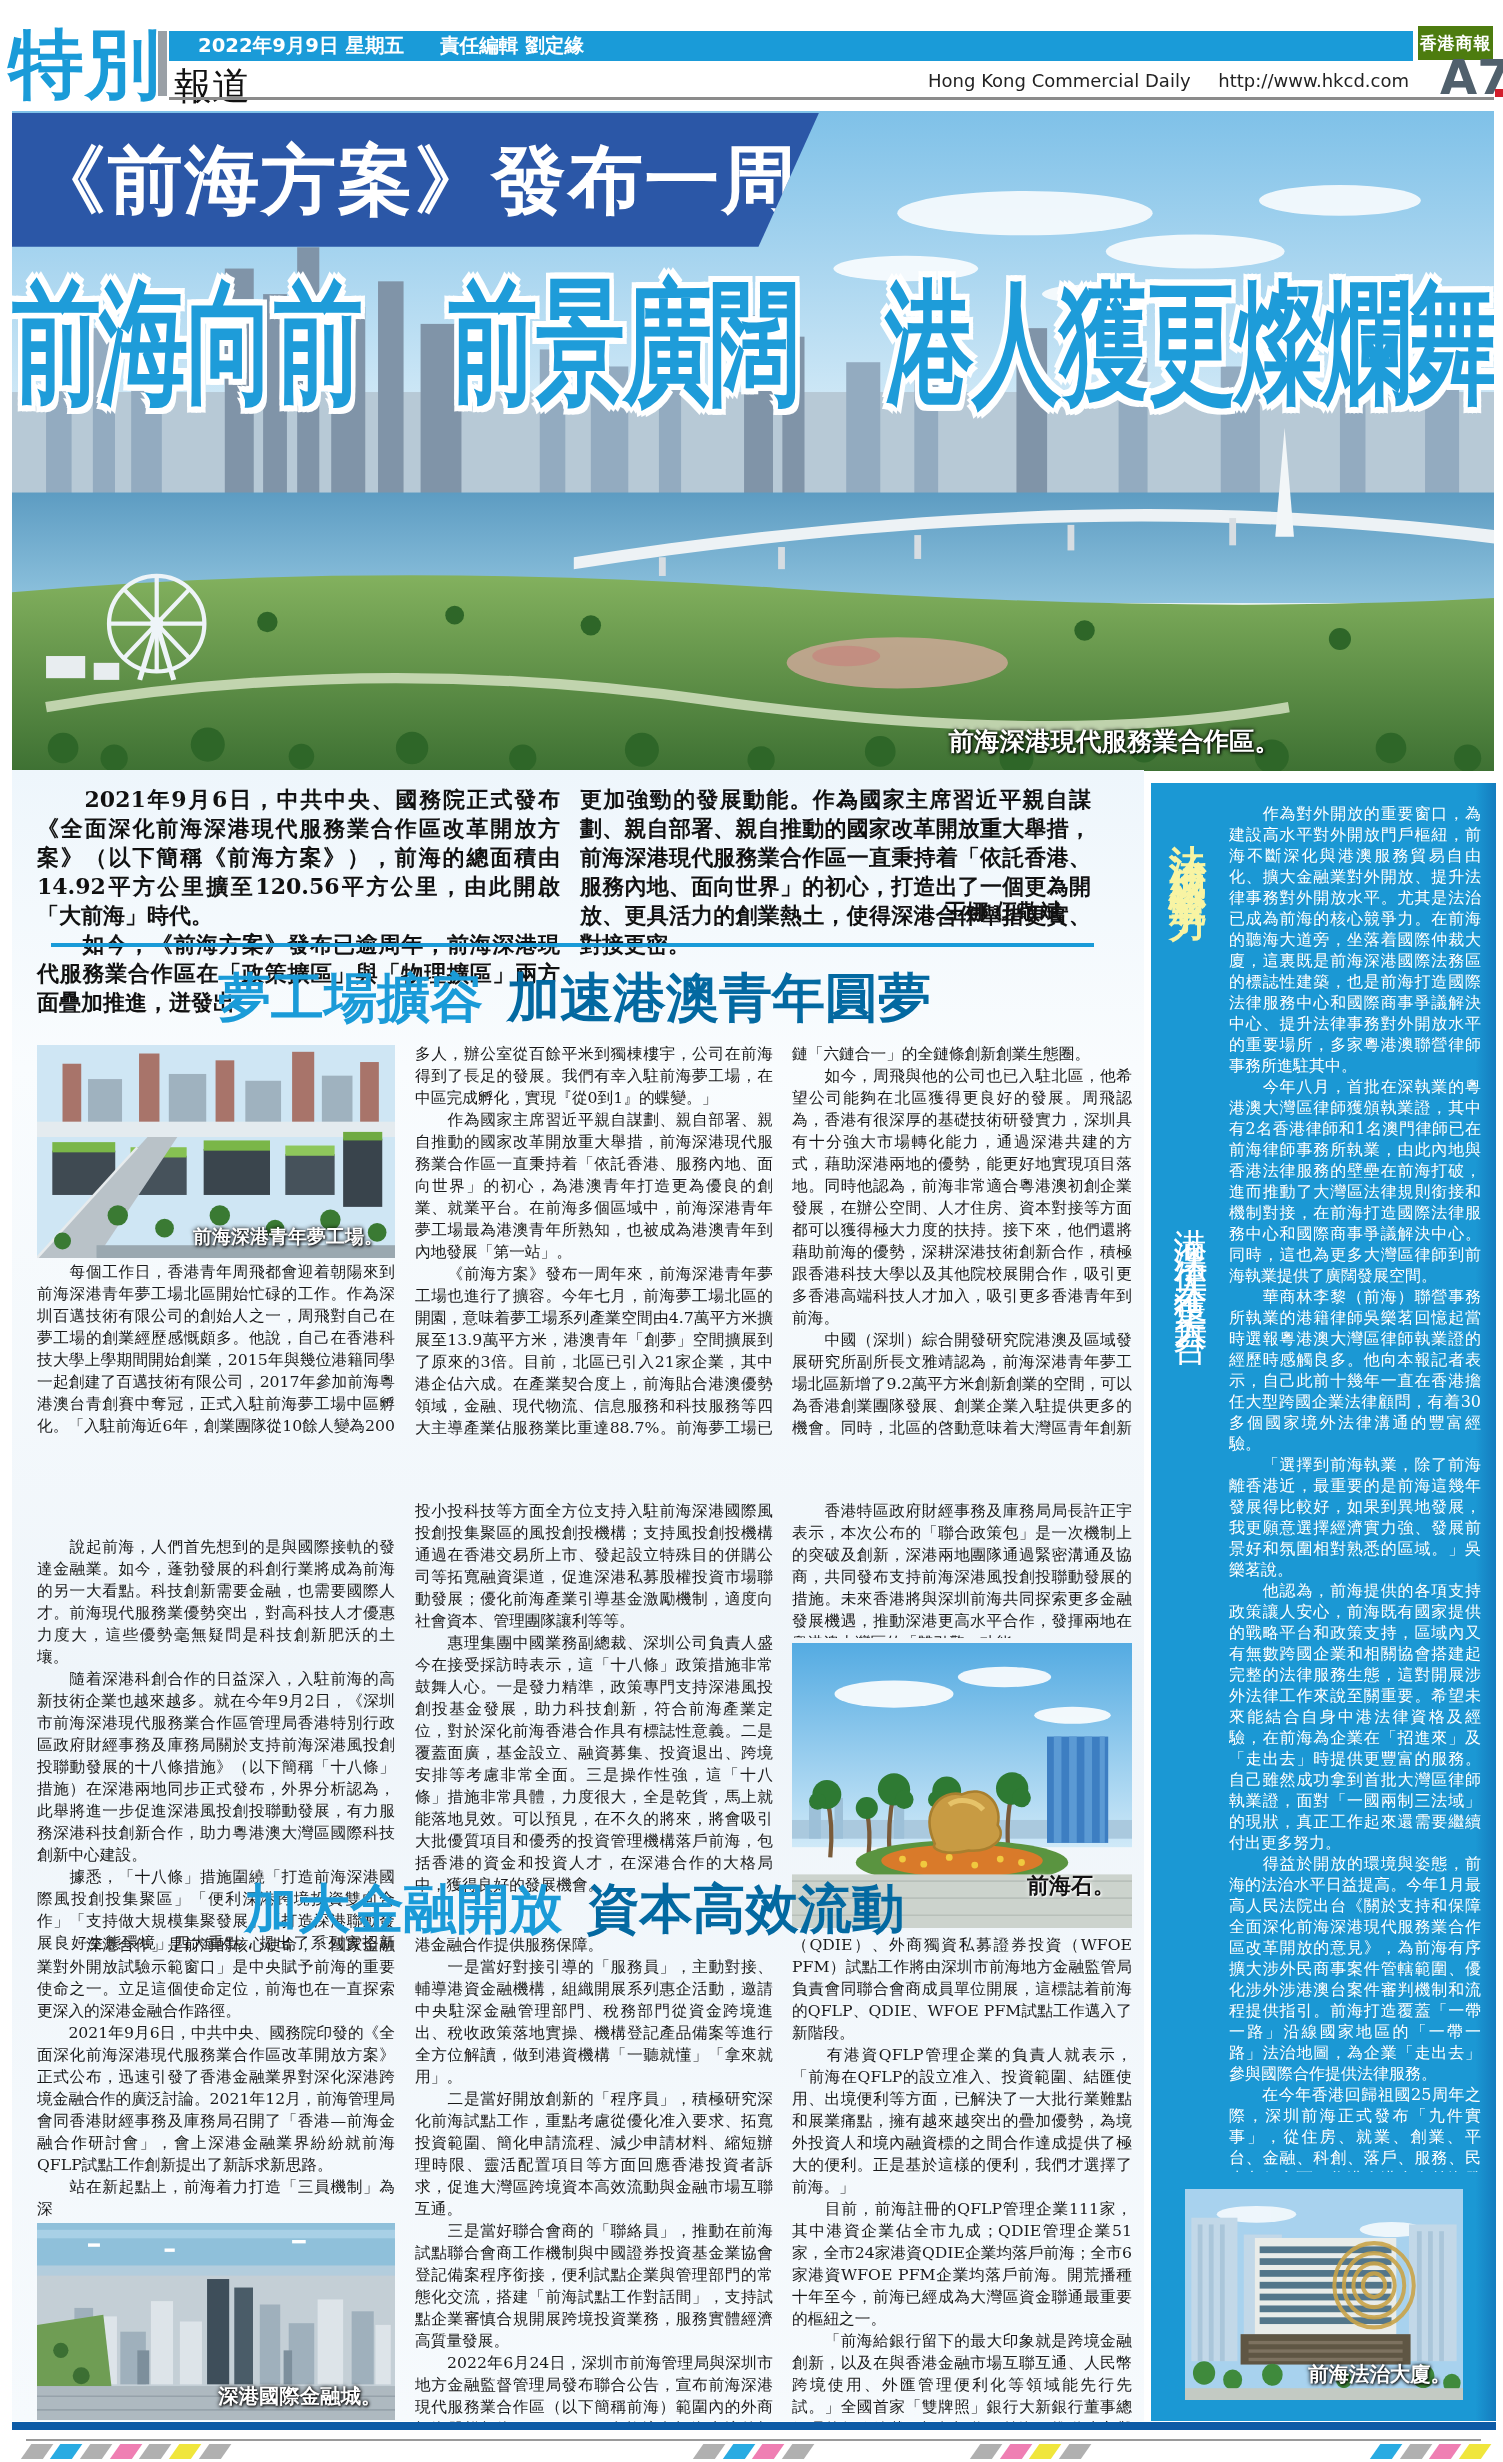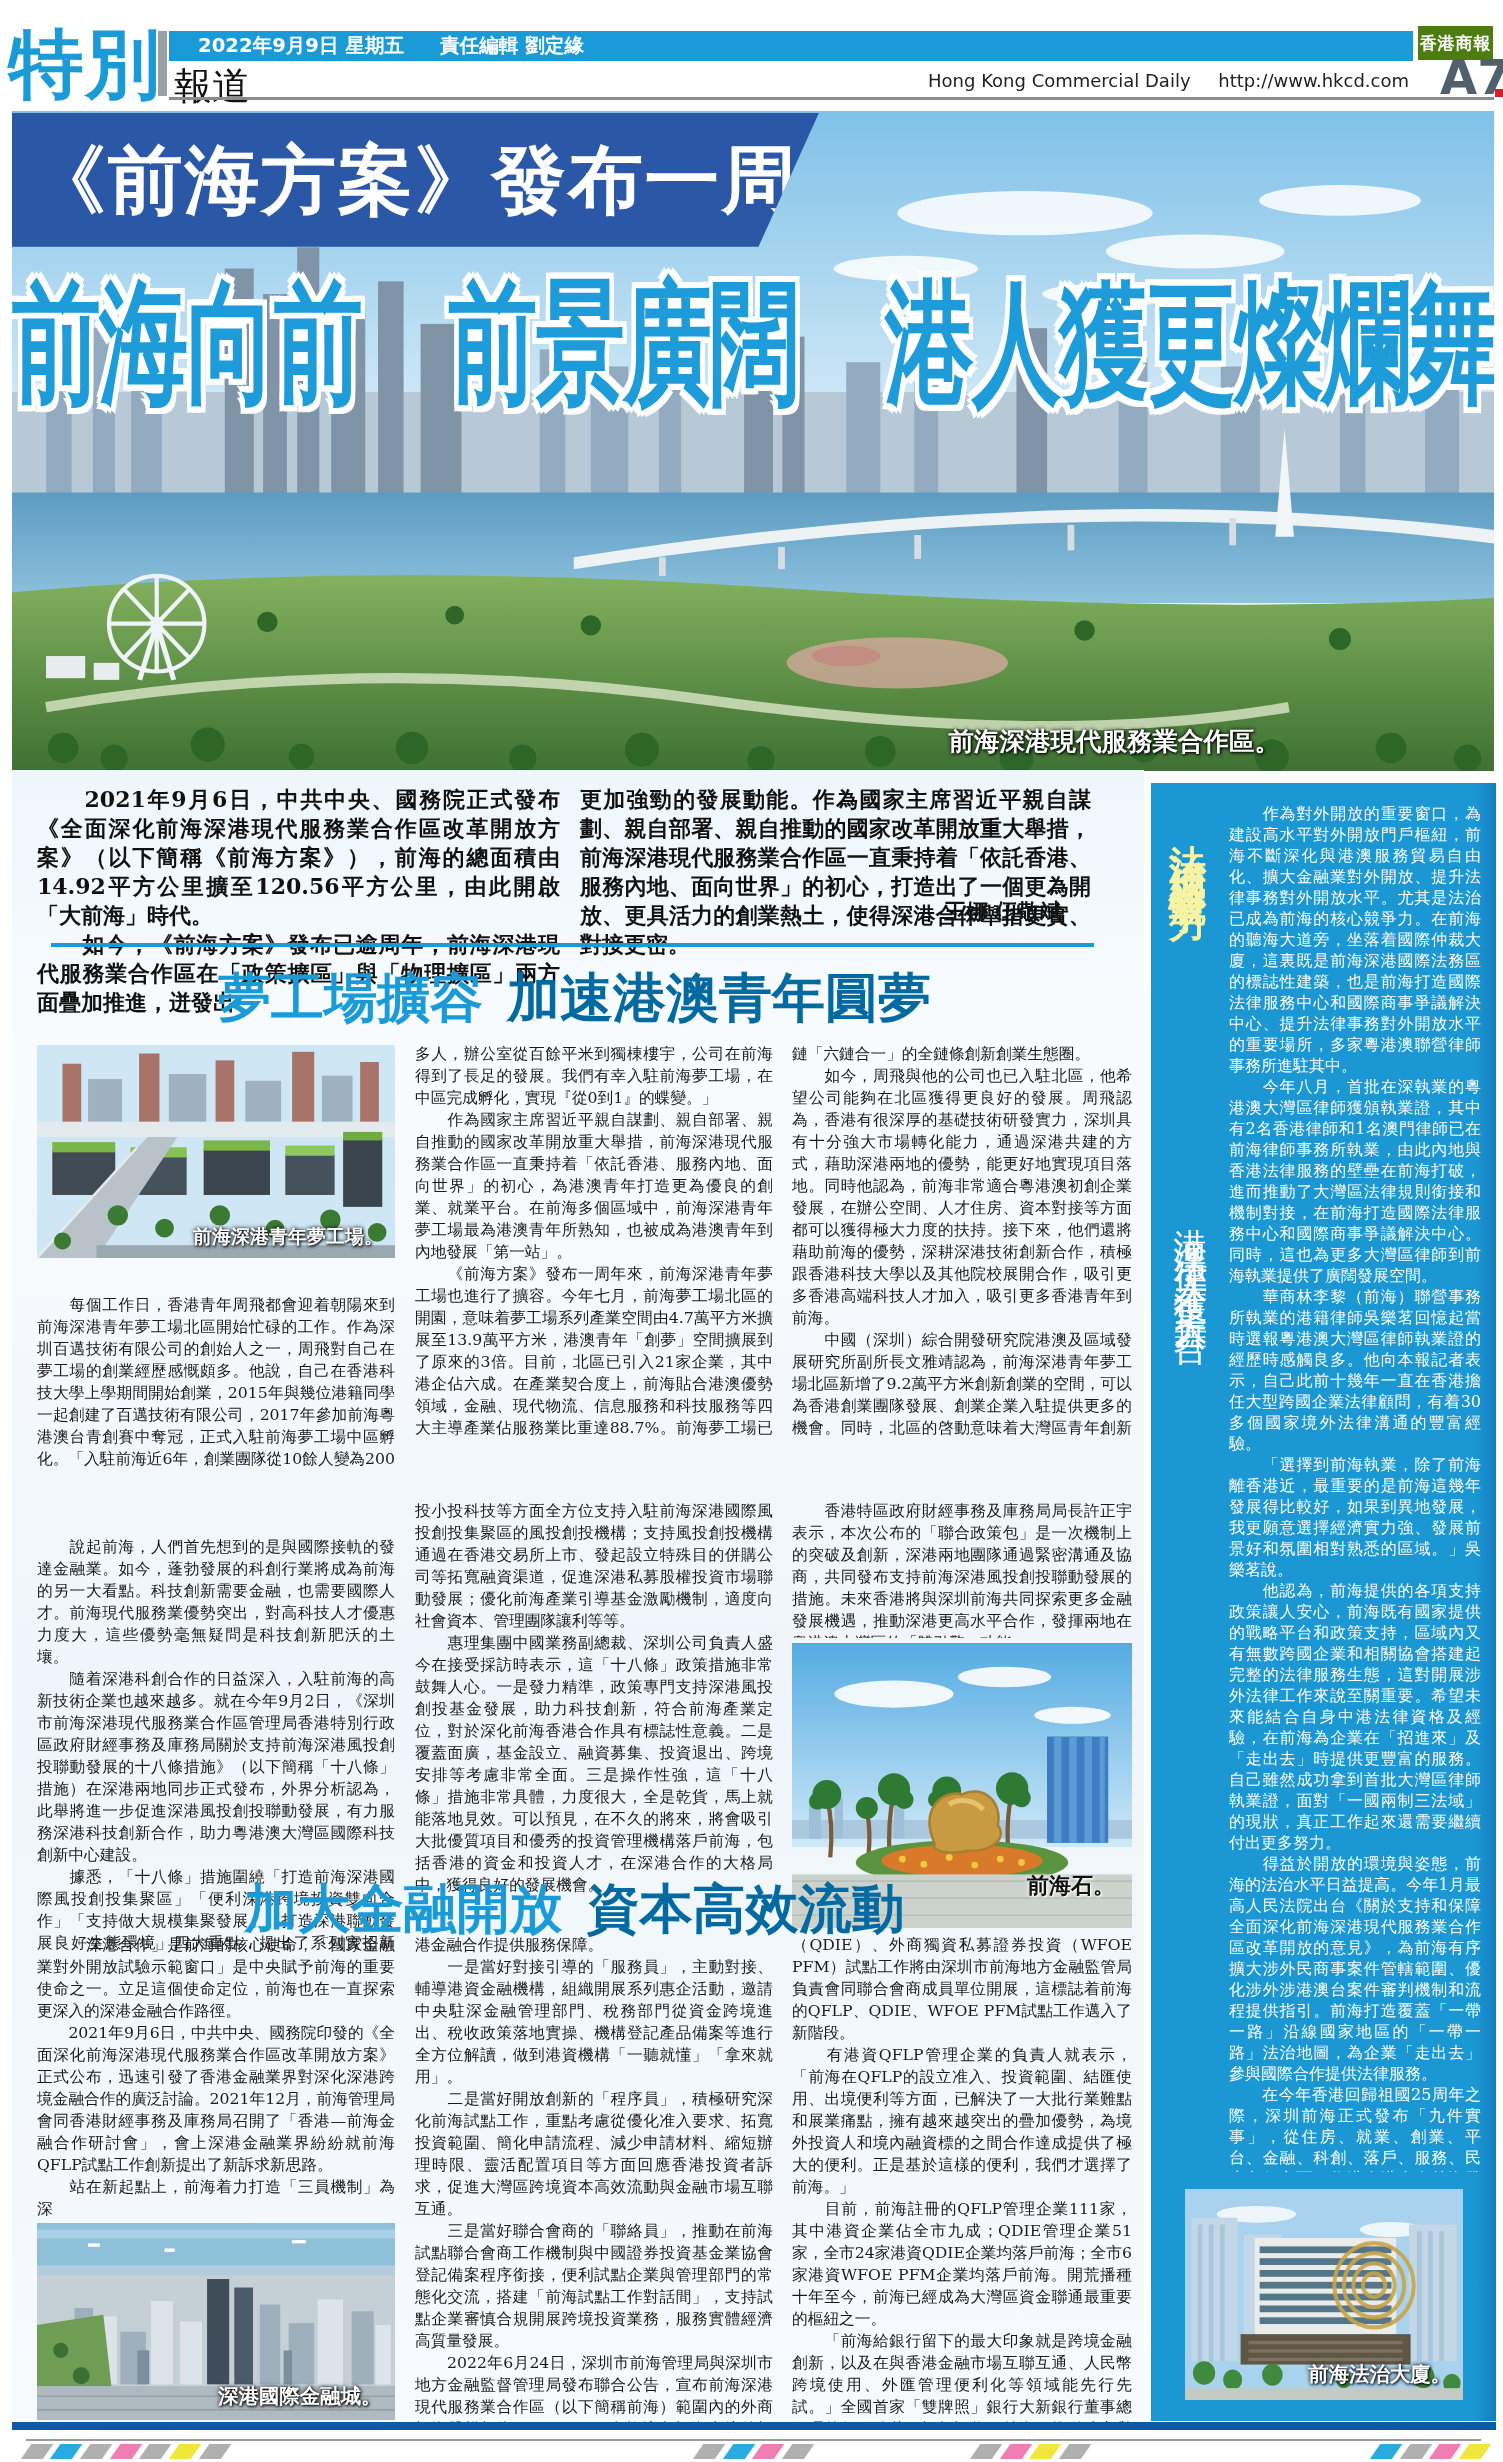--- a/index.html
+++ b/index.html
@@ -232,21 +232,21 @@
           <circle cx="215" cy="200" r="12"></circle>
           <circle cx="280" cy="216" r="11"></circle>
           <circle cx="345" cy="205" r="12"></circle>
           <circle cx="400" cy="220" r="11"></circle>
           <circle cx="30" cy="230" r="10"></circle>
         </g>
       <rect x="70" y="235" width="351" height="15" fill="#9aa8b0"></rect>
     </svg>
     <div class="caption" style="right:12px;bottom:8.5px;">前海深港青年夢工場。</div>
   </div>
-  <div class="abs col" style="left:37px;top:1294px;width:358px;height:180px;">　　每個工作日，香港青年周飛都會迎着朝陽來到前海深港青年夢工場北區開始忙碌的工作。作為深圳百邁技術有限公司的創始人之一，周飛對自己在夢工場的創業經歷感慨頗多。他說，自己在香港科技大學上學期間開始創業，2015年與幾位港籍同學一起創建了百邁技術有限公司，2017年參加前海粵港澳台青創賽中奪冠，正式入駐前海夢工場中區孵化。「入駐前海近6年，創業團隊從10餘人變為200</div>
+  <div class="abs col" style="left:37px;top:1261px;width:358px;height:180px;">　　每個工作日，香港青年周飛都會迎着朝陽來到前海深港青年夢工場北區開始忙碌的工作。作為深圳百邁技術有限公司的創始人之一，周飛對自己在夢工場的創業經歷感慨頗多。他說，自己在香港科技大學上學期間開始創業，2015年與幾位港籍同學一起創建了百邁技術有限公司，2017年參加前海粵港澳台青創賽中奪冠，正式入駐前海夢工場中區孵化。「入駐前海近6年，創業團隊從10餘人變為200</div>
   <div class="abs col" style="left:415px;top:1043px;width:358px;height:398px;">多人，辦公室從百餘平米到獨棟樓宇，公司在前海得到了長足的發展。我們有幸入駐前海夢工場，在中區完成孵化，實現『從0到1』的蝶變。」
 　　作為國家主席習近平親自謀劃、親自部署、親自推動的國家改革開放重大舉措，前海深港現代服務業合作區一直秉持着「依託香港、服務內地、面向世界」的初心，為港澳青年打造更為優良的創業、就業平台。在前海多個區域中，前海深港青年夢工場最為港澳青年所熟知，也被成為港澳青年到內地發展「第一站」。
 　　《前海方案》發布一周年來，前海深港青年夢工場也進行了擴容。今年七月，前海夢工場北區的開園，意味着夢工場系列產業空間由4.7萬平方米擴展至13.9萬平方米，港澳青年「創夢」空間擴展到了原來的3倍。目前，北區已引入21家企業，其中港企佔六成。在產業契合度上，前海貼合港澳優勢領域，金融、現代物流、信息服務和科技服務等四大主導產業佔服務業比重達88.7%。前海夢工場已形成創意鏈、產業鏈、資金鏈、政策鏈、信息鏈、人才</div>
   <div class="abs col" style="left:792px;top:1043px;width:340px;height:398px;">鏈「六鏈合一」的全鏈條創新創業生態圈。
 　　如今，周飛與他的公司也已入駐北區，他希望公司能夠在北區獲得更良好的發展。周飛認為，香港有很深厚的基礎技術研發實力，深圳具有十分強大市場轉化能力，通過深港共建的方式，藉助深港兩地的優勢，能更好地實現項目落地。同時他認為，前海非常適合粵港澳初創企業發展，在辦公空間、人才住房、資本對接等方面都可以獲得極大力度的扶持。接下來，他們還將藉助前海的優勢，深耕深港技術創新合作，積極跟香港科技大學以及其他院校展開合作，吸引更多香港高端科技人才加入，吸引更多香港青年到前海。
 　　中國（深圳）綜合開發研究院港澳及區域發展研究所副所長文雅靖認為，前海深港青年夢工場北區新增了9.2萬平方米創新創業的空間，可以為香港創業團隊發展、創業企業入駐提供更多的機會。同時，北區的啓動意味着大灣區青年創新創業基地模式進入了一種新的發展階段，對大灣區其它創新創業平台也是一個新的指引。</div>
 
   <div class="abs col" style="left:37px;top:1536px;width:358px;height:420px;">　　說起前海，人們首先想到的是與國際接軌的發達金融業。如今，蓬勃發展的科創行業將成為前海的另一大看點。科技創新需要金融，也需要國際人才。前海現代服務業優勢突出，對高科技人才優惠力度大，這些優勢毫無疑問是科技創新肥沃的土壤。
 　　隨着深港科創合作的日益深入，入駐前海的高新技術企業也越來越多。就在今年9月2日，《深圳市前海深港現代服務業合作區管理局香港特別行政區政府財經事務及庫務局關於支持前海深港風投創投聯動發展的十八條措施》（以下簡稱「十八條」措施）在深港兩地同步正式發布，外界分析認為，此舉將進一步促進深港風投創投聯動發展，有力服務深港科技創新合作，助力粵港澳大灣區國際科技創新中心建設。
 　　據悉，「十八條」措施圍繞「打造前海深港國際風投創投集聚區」「便利深港跨境投資雙向合作」「支持做大規模集聚發展」「打造深港聯動發展良好生態環境」四大重點，提出了系列實招新招。從落戶獎勵、租金補貼、集聚扶持、經營團隊、投早</div>

